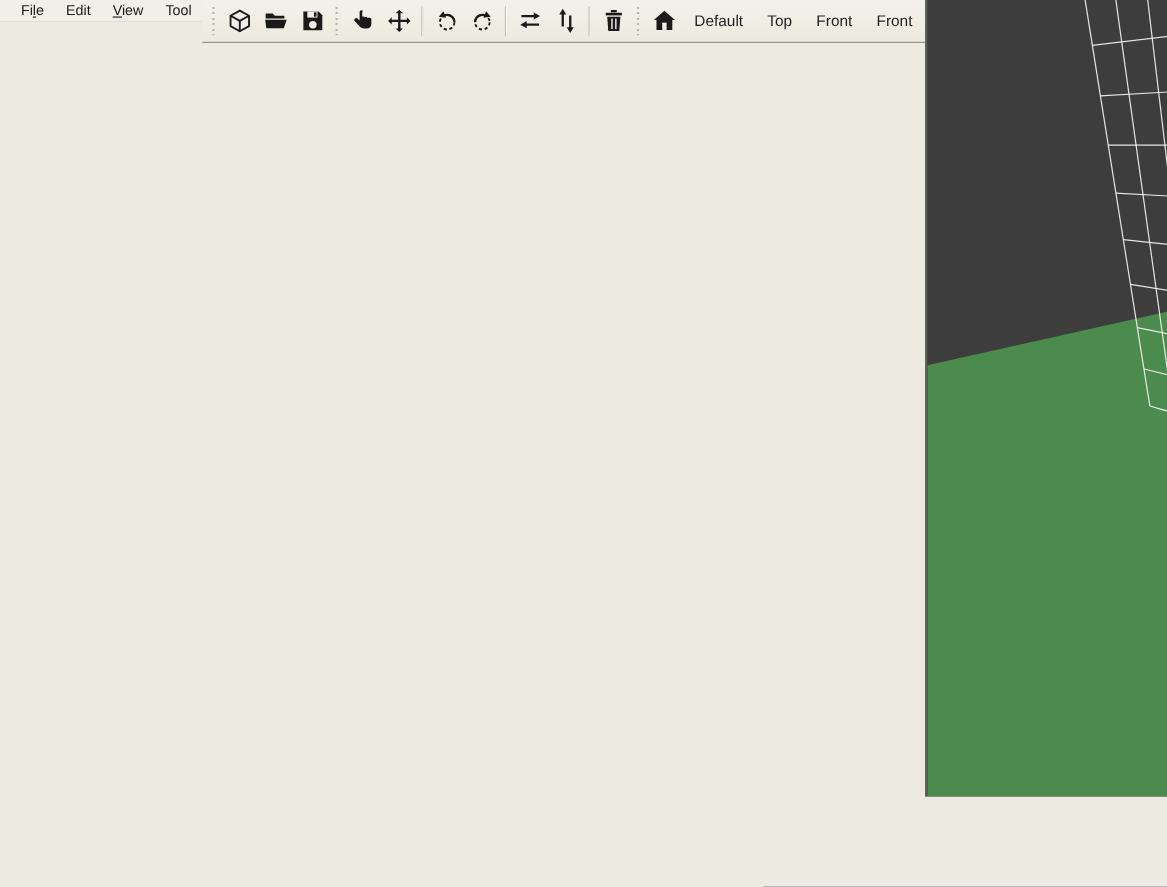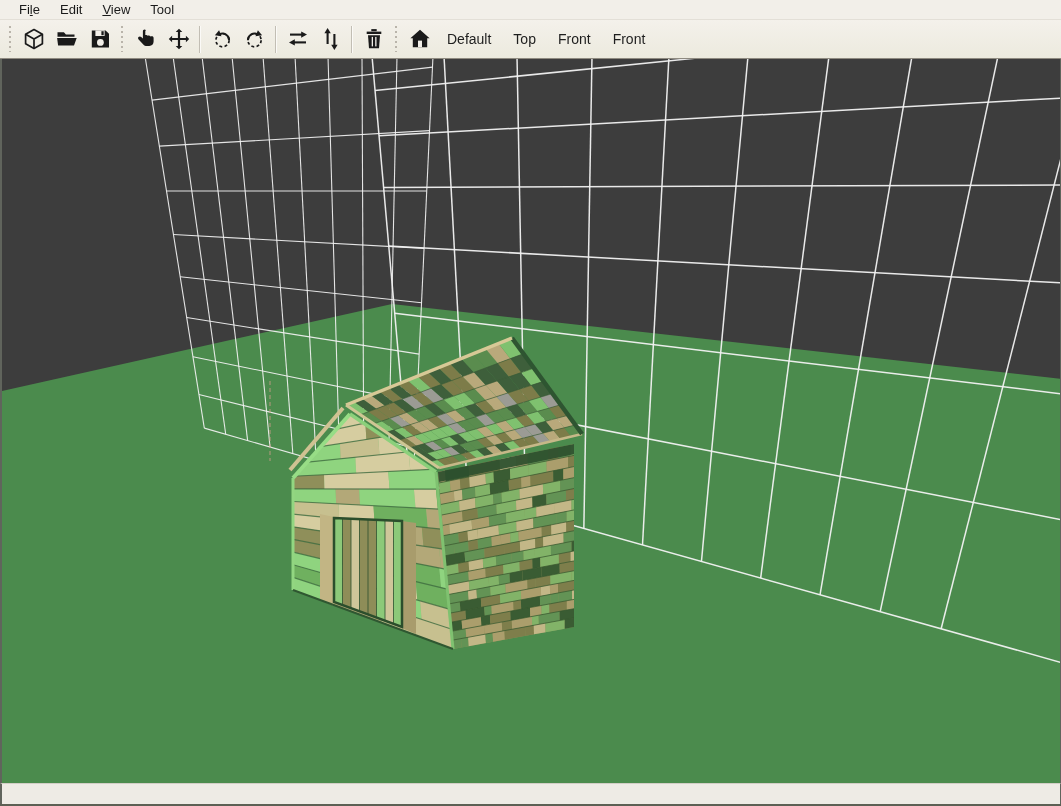--- a/index.html
+++ b/index.html
@@ -1,18 +1,18 @@
 <!DOCTYPE html>
 <html><head>
 <meta charset="utf-8">
 <style>
   html,body{margin:0;padding:0;}
   body{width:1061px;height:806px;overflow:hidden;background:#edeae2;
        font-family:"Liberation Sans","DejaVu Sans",sans-serif;-webkit-font-smoothing:antialiased;}
-  .window{width:1061px;height:806px;display:flex;flex-direction:column;background:#edeae2;}
+  .window{width:1061px;height:806px;display:flex;flex-direction:row;background:#edeae2;}
 
   
   .menubar{height:19px;background:#f2efe9;display:flex;align-items:center;
            padding-left:9px;border-bottom:1px solid #e3dfd7;flex:0 0 auto;}
   .menu-item{font-size:13px;color:#1a1a1a;padding:1px 10px 2px 10px;cursor:default;}
   .menu-item u{text-decoration:underline;}
 
   
   .toolbar{height:38px;background:linear-gradient(#f4f1eb,#eceade);display:flex;align-items:center;
            padding-left:4px;border-bottom:1px solid #8e8a80;flex:0 0 auto;}

